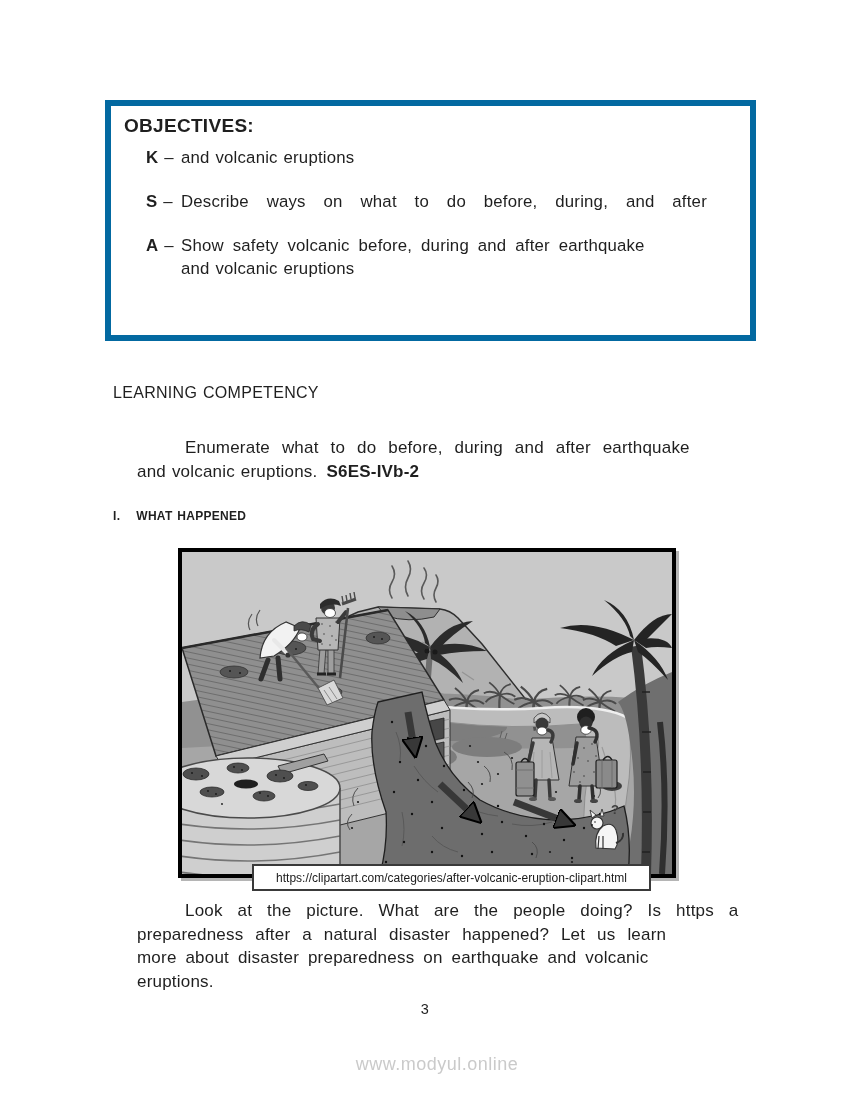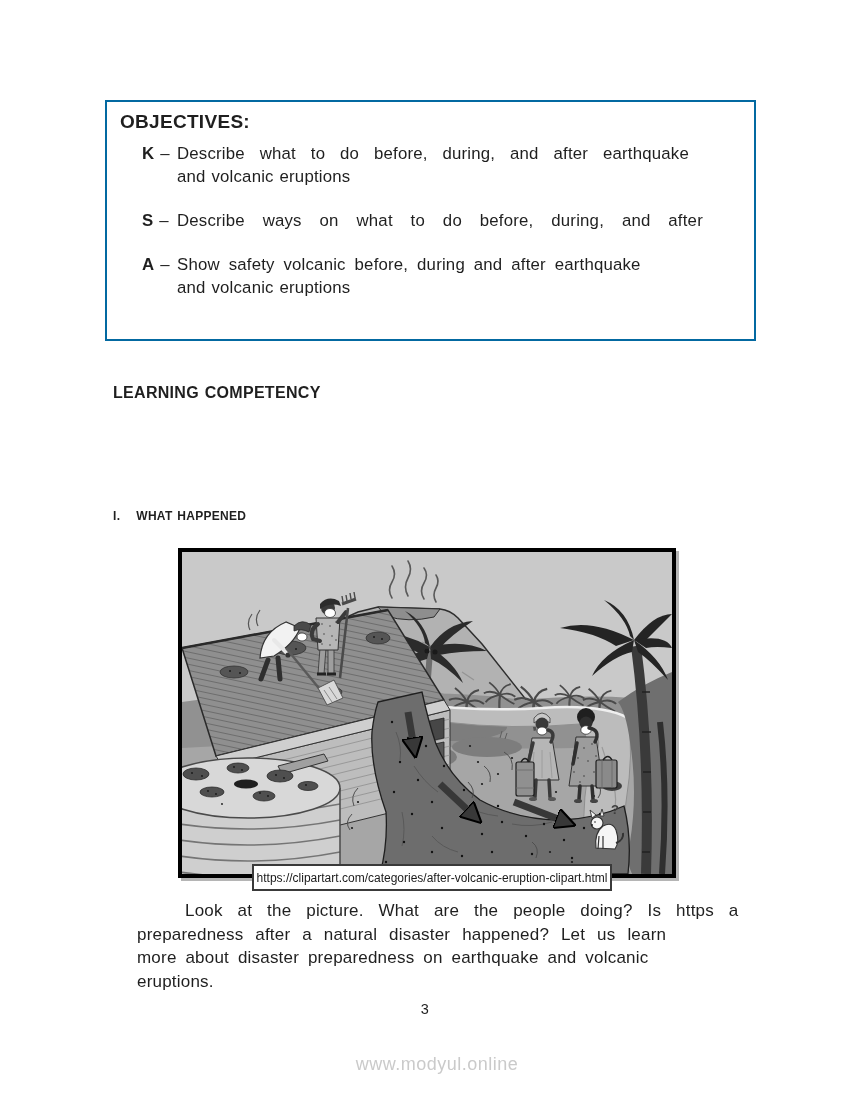--- a/index.html
+++ b/index.html
@@ -4,50 +4,50 @@
 <style>
   html,body{margin:0;padding:0;background:#fff;}
   .page{
     position:relative;width:850px;height:1100px;background:#ffffff;
     font-family:"Liberation Sans", sans-serif;color:#1f1f1f;overflow:hidden;
     letter-spacing:.2px;word-spacing:1px;
   }
   
   .objectives-box{
     position:absolute;left:105px;top:100px;width:651px;height:241px;
-    border:2px solid #0369a1;box-sizing:border-box;padding:9px 4px 0 13px;
+    border:6px solid #0369a1;box-sizing:border-box;padding:9px 4px 0 13px;
   }
   .obj-title{font-size:19px;font-weight:bold;margin:0 0 9px 0;letter-spacing:.3px;}
   .obj-item{position:relative;margin-left:22px;padding-left:35px;margin-bottom:21px;
     font-size:16.8px;line-height:23px;}
   .obj-marker{position:absolute;left:0;top:0;}
   .obj-marker b{font-weight:bold;}
   
   .lc-heading{position:absolute;left:113px;top:384px;margin:0;font-size:16px;
-    font-weight:bold;letter-spacing:.3px;}
+    font-weight:normal;letter-spacing:.3px;}
   .competency{position:absolute;left:137px;top:436px;width:619px;
     font-size:17px;line-height:23.5px;}
   .sec-heading{position:absolute;left:113px;top:509px;margin:0;font-size:12px;
     font-weight:bold;letter-spacing:.3px;}
   .sec-heading .gap{display:inline-block;width:16px;}
   .indent{padding-left:48px;}
   .ws1{word-spacing:4px;}
   .ws2{word-spacing:7px;}
   .ws3{word-spacing:10px;}
   .ws4{word-spacing:13px;}
   .code{font-weight:bold;margin-left:9px;}
   
   .figure{
     position:absolute;left:178px;top:548px;width:498px;height:330px;
     border:4px solid #000;box-sizing:border-box;background:#c9c9c9;
     box-shadow:3px 3px 0 #b5b5b5;margin:0;
   }
   .figure svg{display:block;}
   .caption{
-    position:absolute;left:252px;top:864px;width:360px;height:27px;
+    position:absolute;left:252px;top:864px;width:399px;height:27px;
     background:#fff;border:2px solid #3a3a3a;box-sizing:border-box;z-index:5;
     display:flex;align-items:center;justify-content:center;
     font-size:12px;letter-spacing:0;word-spacing:0;color:#1a1a1a;
   }
   .para{position:absolute;left:137px;top:899px;width:619px;
     font-size:17px;line-height:23.5px;}
   .pagenum{position:absolute;left:0;top:1001px;width:850px;text-align:center;
     font-size:14.5px;}
   .watermark{position:absolute;left:12px;top:1054px;width:850px;text-align:center;
     font-size:18px;color:#cacaca;letter-spacing:.5px;}
@@ -56,21 +56,20 @@
 <body>
 
 <div class="page">
 
   <section class="objectives-box">
     <h2 class="obj-title">OBJECTIVES:</h2>
 
     <div class="obj-item">
       <span class="obj-marker"><b>K</b> <span>–</span></span>
       <div>
-        <div class="ws3">Describe what to do before, during, and after earthquake</div>
         <div>and volcanic eruptions</div>
       </div>
     </div>
 
     <div class="obj-item">
       <span class="obj-marker"><b>S</b> <span>–</span></span>
       <div>
         <div class="ws4">Describe ways on what to do before, during, and after</div>
       </div>
     </div>
@@ -79,20 +78,24 @@
       <span class="obj-marker"><b>A</b> <span>–</span></span>
       <div>
         <div class="ws1">Show safety volcanic before, during and after earthquake</div>
         <div>and volcanic eruptions</div>
       </div>
     </div>
   </section>
 
   <h3 class="lc-heading">LEARNING COMPETENCY</h3>
 
+  <div class="competency">
+    <div class="indent ws2">Enumerate what to do before, during and after earthquake</div>
+    <div><span>and volcanic eruptions.</span><span class="code">S6ES-IVb-2</span></div>
+  </div>
 
   <h3 class="sec-heading">
     <span>I.</span><span class="gap"></span><span>WHAT HAPPENED</span>
   </h3>
 
   <figure class="figure">
     <svg width="490" height="322" viewBox="0 0 490 322">
       <defs>
         <pattern id="roofHatch" width="6" height="6" patternUnits="userSpaceOnUse" patternTransform="rotate(12)">
           <rect width="6" height="6" fill="#8f8f8f"></rect>

